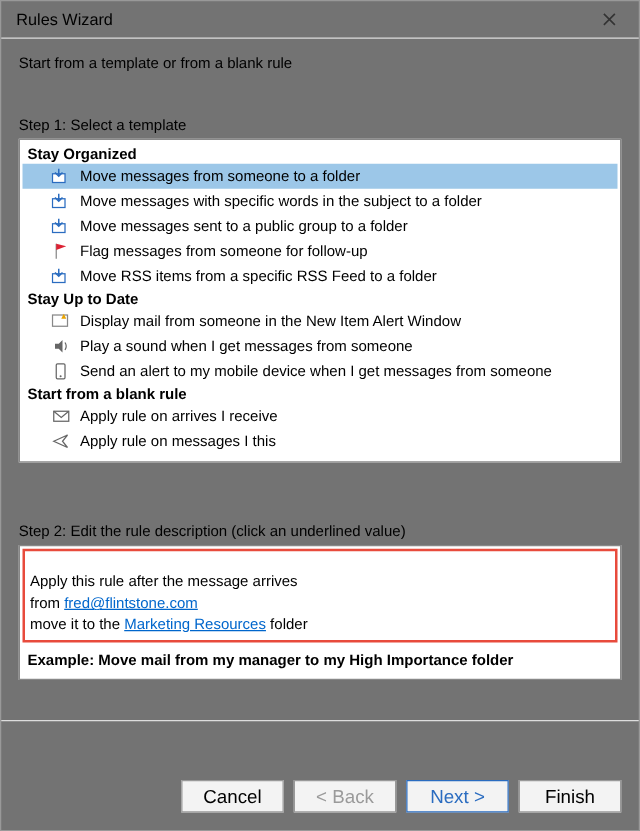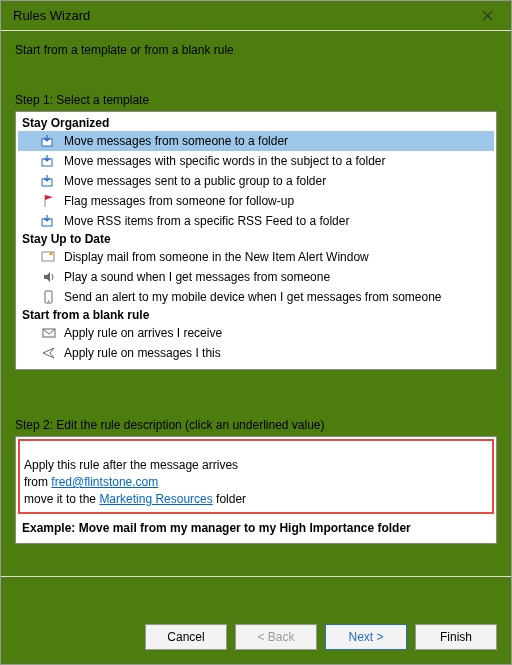--- a/index.html
+++ b/index.html
@@ -9,21 +9,21 @@
     font-size: 12px;
     background: #fff;
     color: #000;
     width: 512px;
     height: 665px;
     overflow: hidden;
   }
   .dialog {
     width: 512px;
     height: 665px;
-    background: #4d7c0f;
+    background: #737373;
     border: 1px solid #999;
     display: flex;
     flex-direction: column;
   }
   .titlebar {
     height: 30px;
     display: flex;
     align-items: center;
     justify-content: space-between;
     padding: 0 8px 0 12px;
@@ -111,21 +111,21 @@
     gap: 8px;
     padding: 12px 14px 14px 14px;
     border-top: 1px solid #ddd;
   }
   .btn {
     min-width: 82px;
     height: 26px;
     border: 1px solid #999;
     background: #f3f3f3;
     font-family: inherit;
-    font-size: 12px;
+    font-size: 15px;
     cursor: pointer;
     padding: 0 10px;
     margin-top: 35px;
   }
   .btn:disabled {
     color: #9a9a9a;
     cursor: default;
   }
   .btn.default {
     border: 1.5px solid #2a6cc0;

